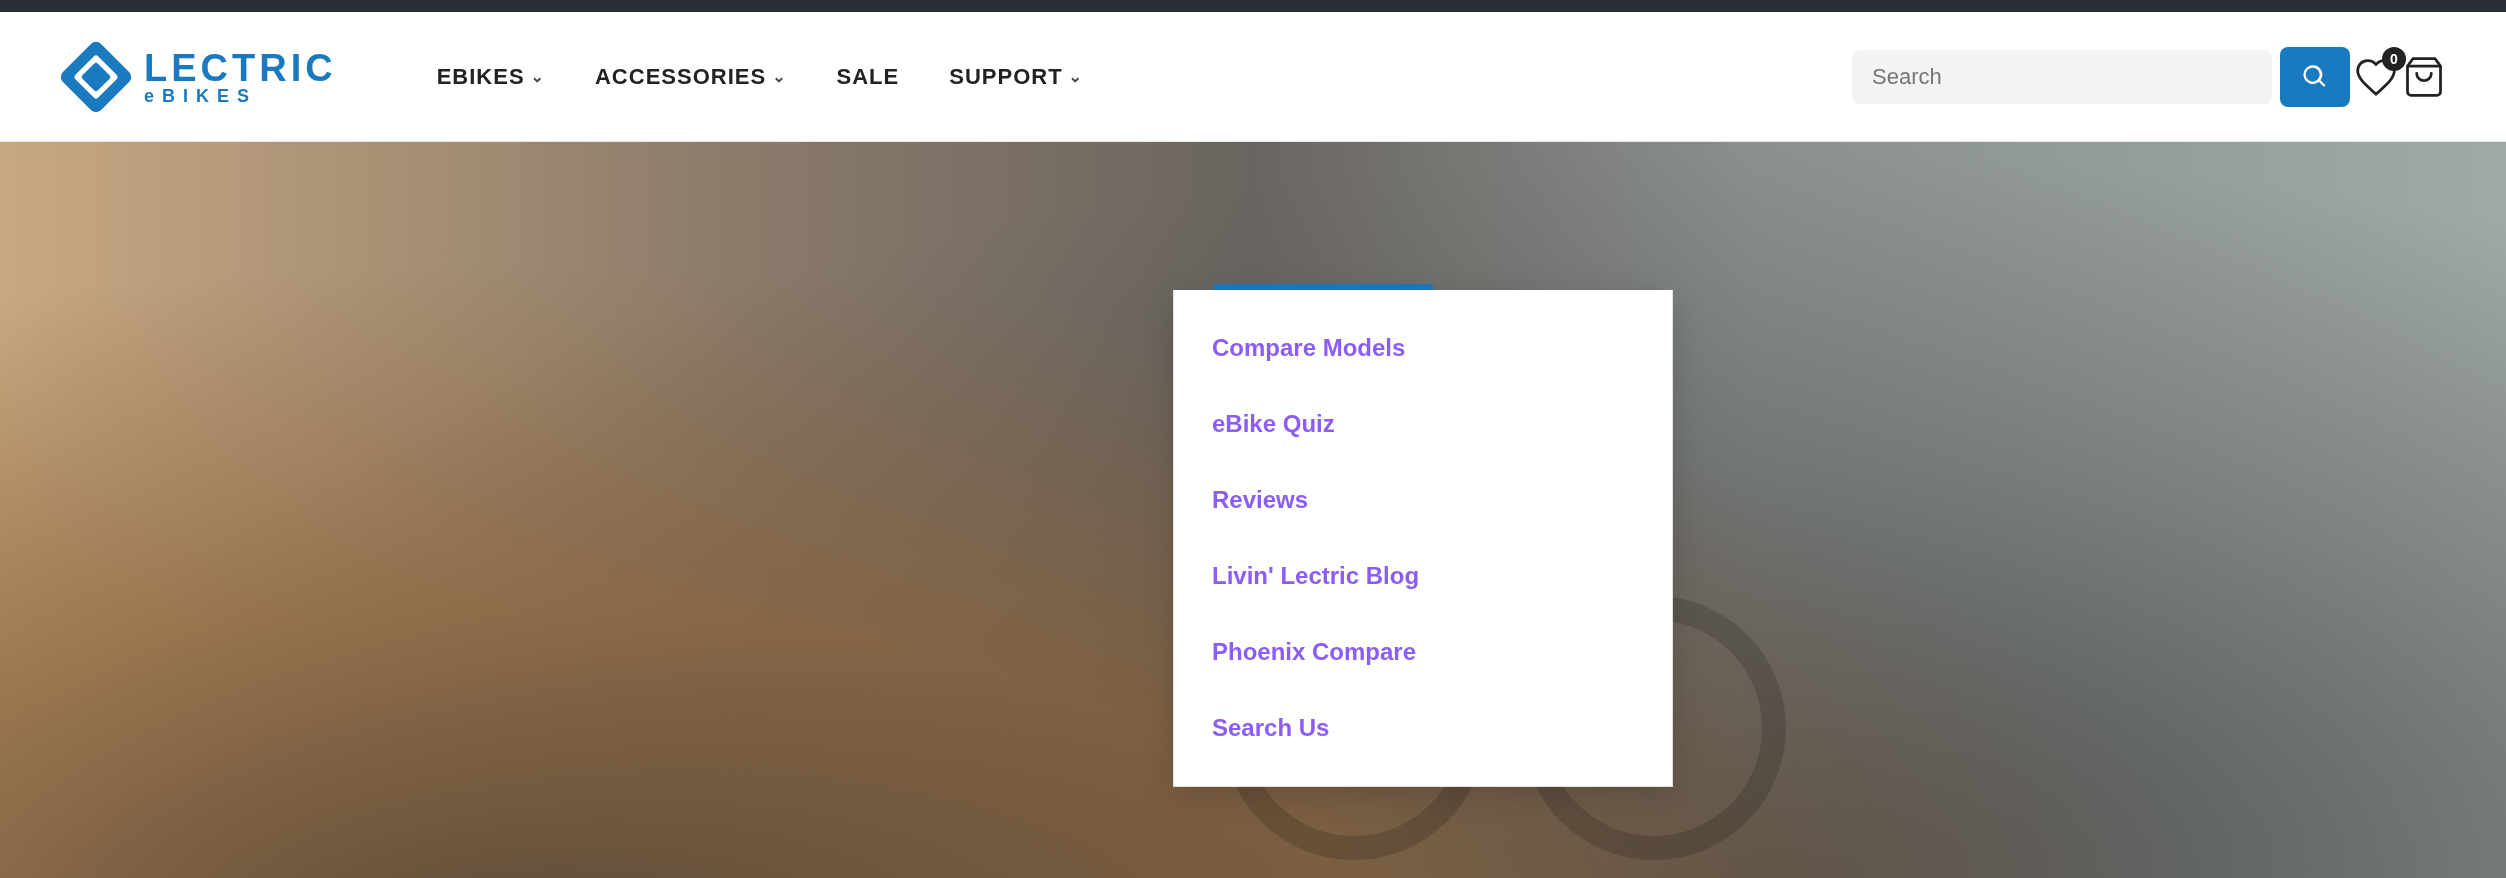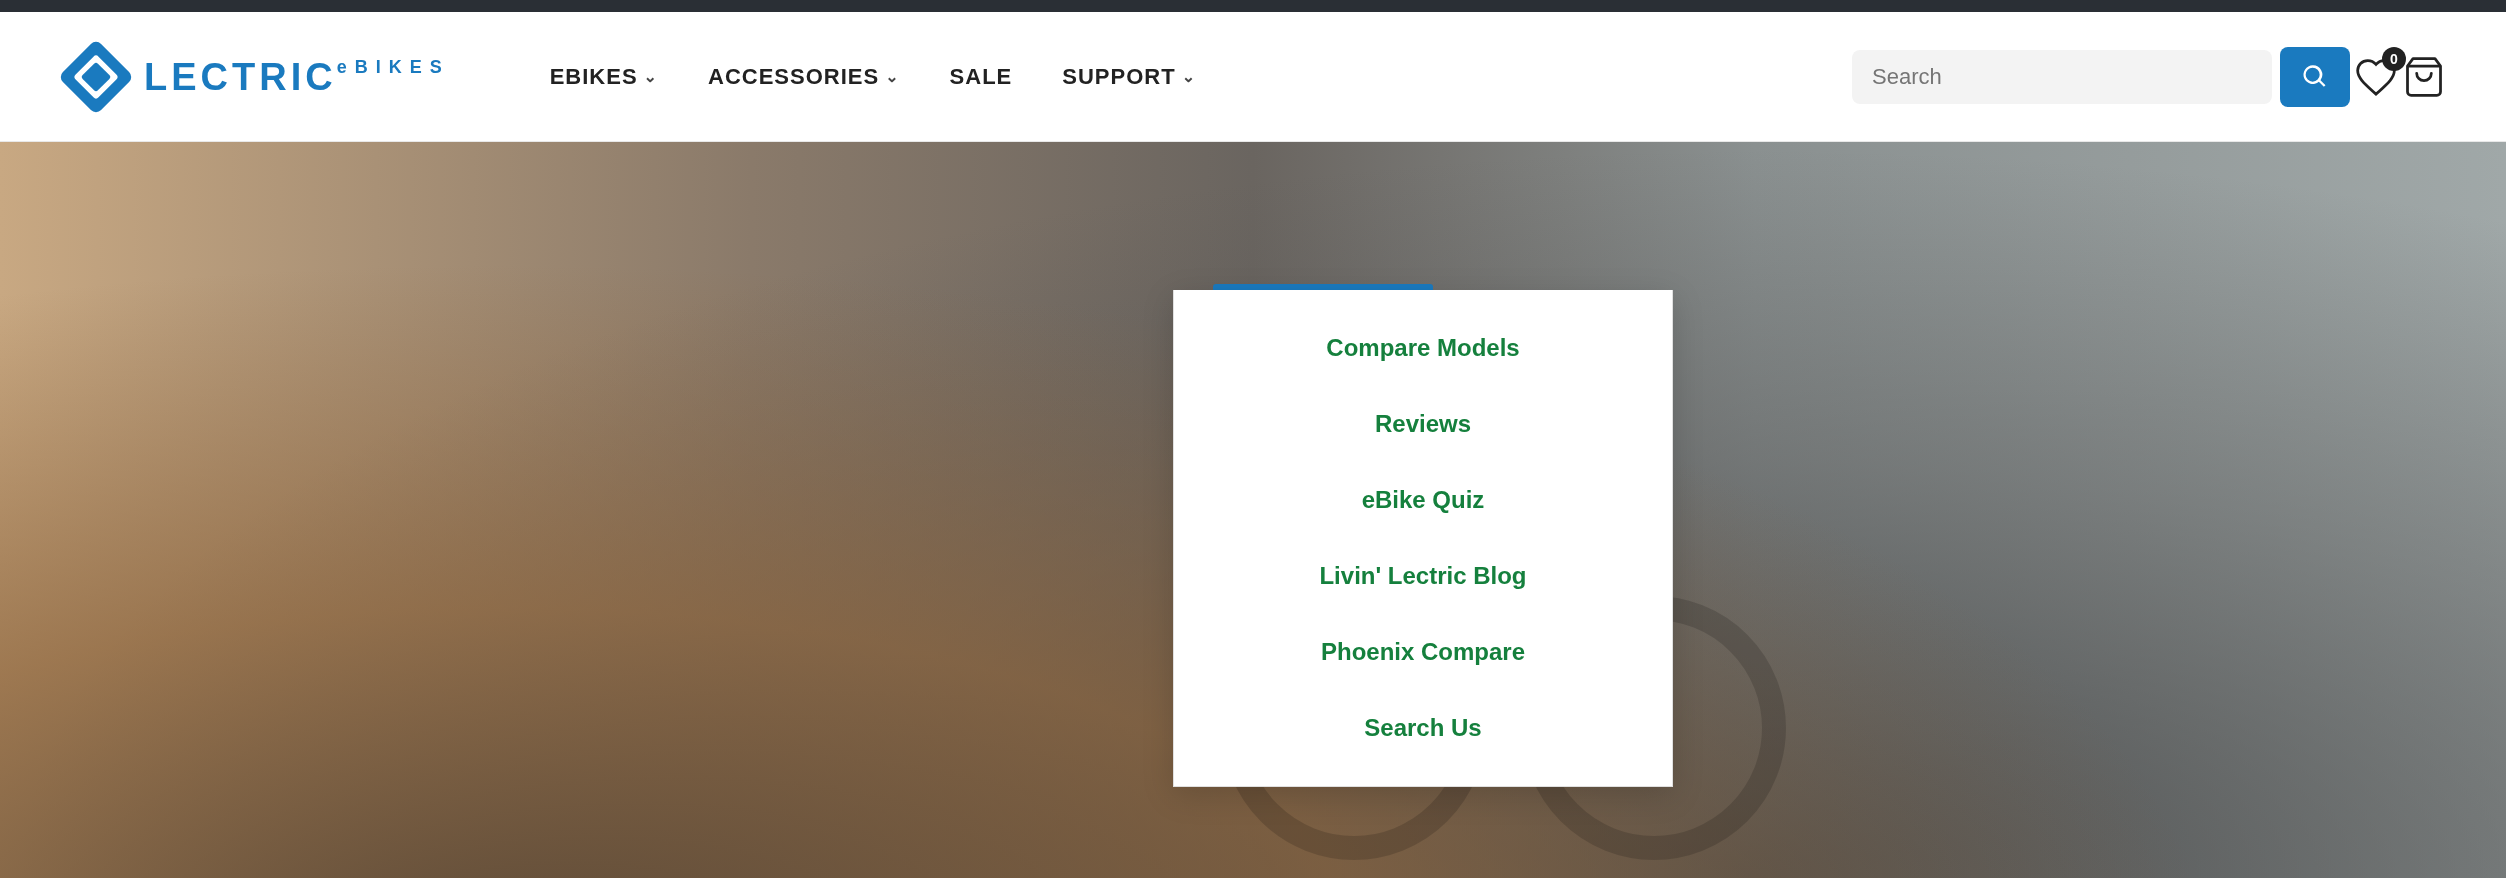--- a/index.html
+++ b/index.html
@@ -30,21 +30,21 @@
       gap: 12px;
       margin-right: 80px;
       cursor: pointer;
     }
     .logo-diamond {
       width: 72px;
       height: 72px;
     }
     .logo-text {
       display: flex;
-      flex-direction: row;
+      flex-direction: column;
     }
     .logo-text-lectric {
       font-size: 38px;
       font-weight: 900;
       color: #1a7abf;
       letter-spacing: 4px;
       line-height: 1;
     }
     .logo-text-ebikes {
       font-size: 18px;
@@ -188,27 +188,26 @@
     }
     .dropdown-menu {
       background: #fff;
       border: 1px solid #e0e0e0;
       border-top: none;
       box-shadow: 0 8px 30px rgba(0,0,0,0.15);
       padding: 20px 0;
     }
     .dropdown-item {
       display: block;
-      padding: 24px 74px;
+      padding: 24px 38px;
       font-size: 24px;
       font-weight: 700;
-      color: #15803d;
+      color: #8b5cf6;
       cursor: pointer;
       text-decoration: none;
-      text-align: center;
     }
   </style>
 </head>
 <body>
 
 <div class="top-bar"></div>
 
 <header class="header">
 
   <div class="logo">
@@ -275,20 +274,20 @@
       <circle cx="150" cy="150" r="40" fill="none" stroke="#000" stroke-width="8"></circle>
       <path d="M50 150 L80 80 L130 80 L150 150" fill="none" stroke="#000" stroke-width="6"></path>
       <path d="M80 80 L100 150" fill="none" stroke="#000" stroke-width="5"></path>
     </svg>
   </div>
 
   <div class="dropdown-container">
     <div class="dropdown-indicator"></div>
     <div class="dropdown-menu">
       <a class="dropdown-item">Compare Models</a>
+      <a class="dropdown-item">eBike Quiz</a>
       <a class="dropdown-item">Reviews</a>
-      <a class="dropdown-item">eBike Quiz</a>
       <a class="dropdown-item">Livin' Lectric Blog</a>
       <a class="dropdown-item">Phoenix Compare</a>
       <a class="dropdown-item">Search Us</a>
     </div>
   </div>
 </div>
 
 </body></html>

